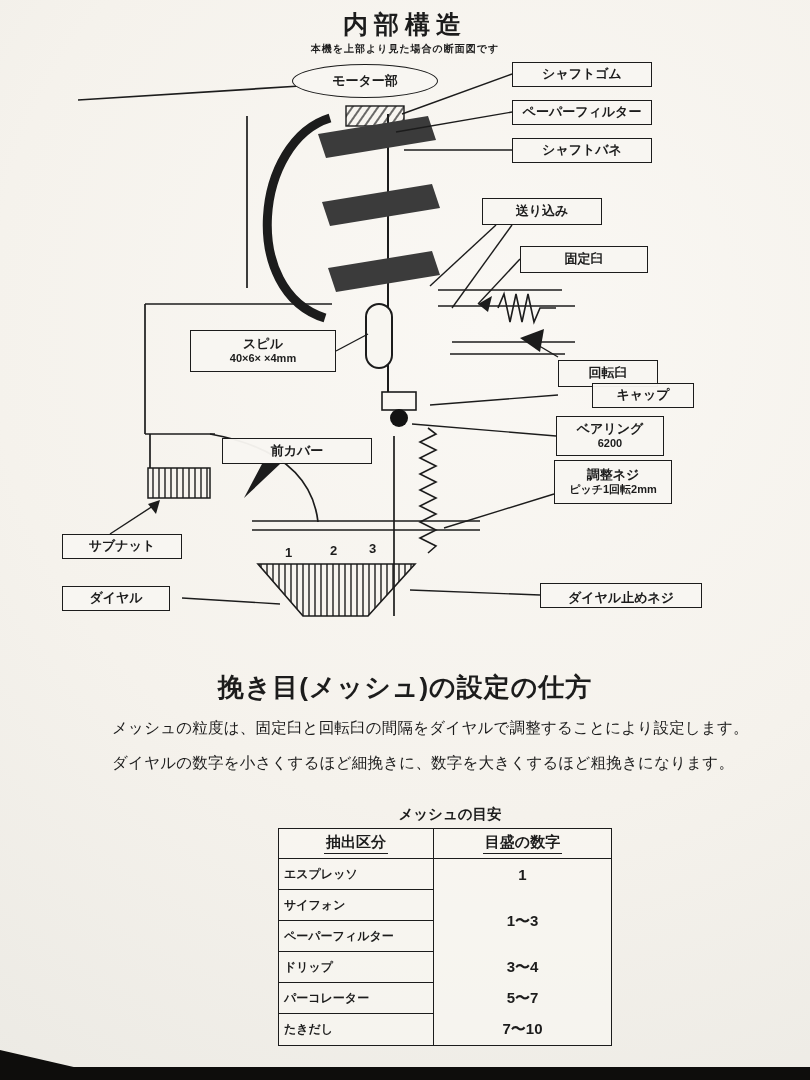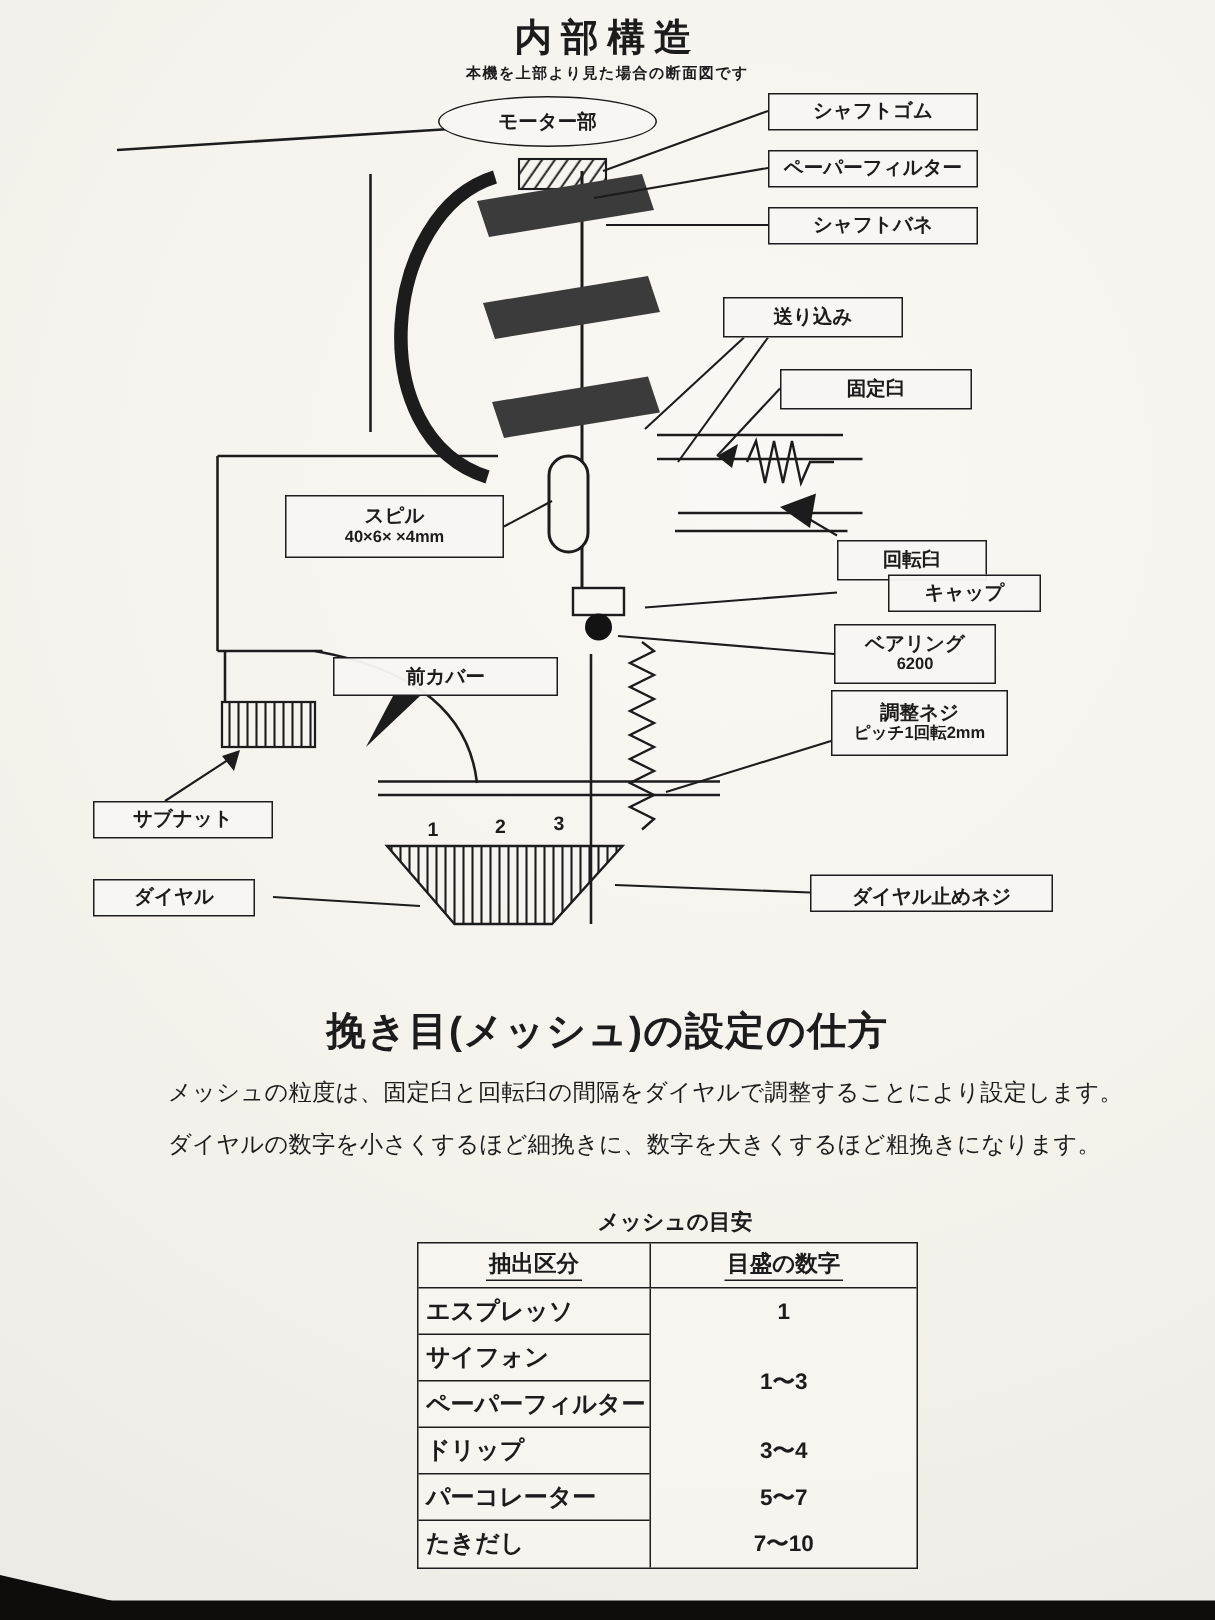--- a/index.html
+++ b/index.html
@@ -39,21 +39,21 @@
     border:1.6px solid #1c1c1c; background:rgba(250,248,244,0.6); }
   .mt-header { display:flex; border-bottom:1.6px solid #1c1c1c; height:30px; }
   .mt-header .hc { display:flex; align-items:center; justify-content:center;
     font-size:15px; font-weight:bold; }
   .mt-header .hc span { border-bottom:1.5px solid #1c1c1c; padding:0 2px 1px 2px; }
   .hc.left { width:156px; border-right:1.6px solid #1c1c1c; }
   .hc.right { width:178px; }
   .mt-body { display:flex; }
   .mt-labels { width:156px; border-right:1.6px solid #1c1c1c; }
   .mt-labels .lc { height:31px; display:flex; align-items:center; padding-left:5px;
-    font-size:16px; font-weight:bold; border-bottom:1.3px solid #1c1c1c; }
+    font-size:12px; font-weight:bold; border-bottom:1.3px solid #1c1c1c; }
   .mt-labels .lc:last-child { border-bottom:none; }
   .mt-values { width:178px; display:flex; flex-direction:column; }
   .mt-values .vc { display:flex; align-items:center; justify-content:center;
     font-size:15px; font-weight:bold; }
   .vc.h1 { height:31px; } .vc.h2 { height:62px; }
 
   .photo-edge { position:absolute; bottom:0; left:0; width:810px; height:13px; background:#0e0d0c; }
   .photo-edge-wedge { position:absolute; bottom:0; left:0; width:130px; height:30px;
     background:#0e0d0c; clip-path:polygon(0 0, 0 100%, 100% 100%); }
 </style>

